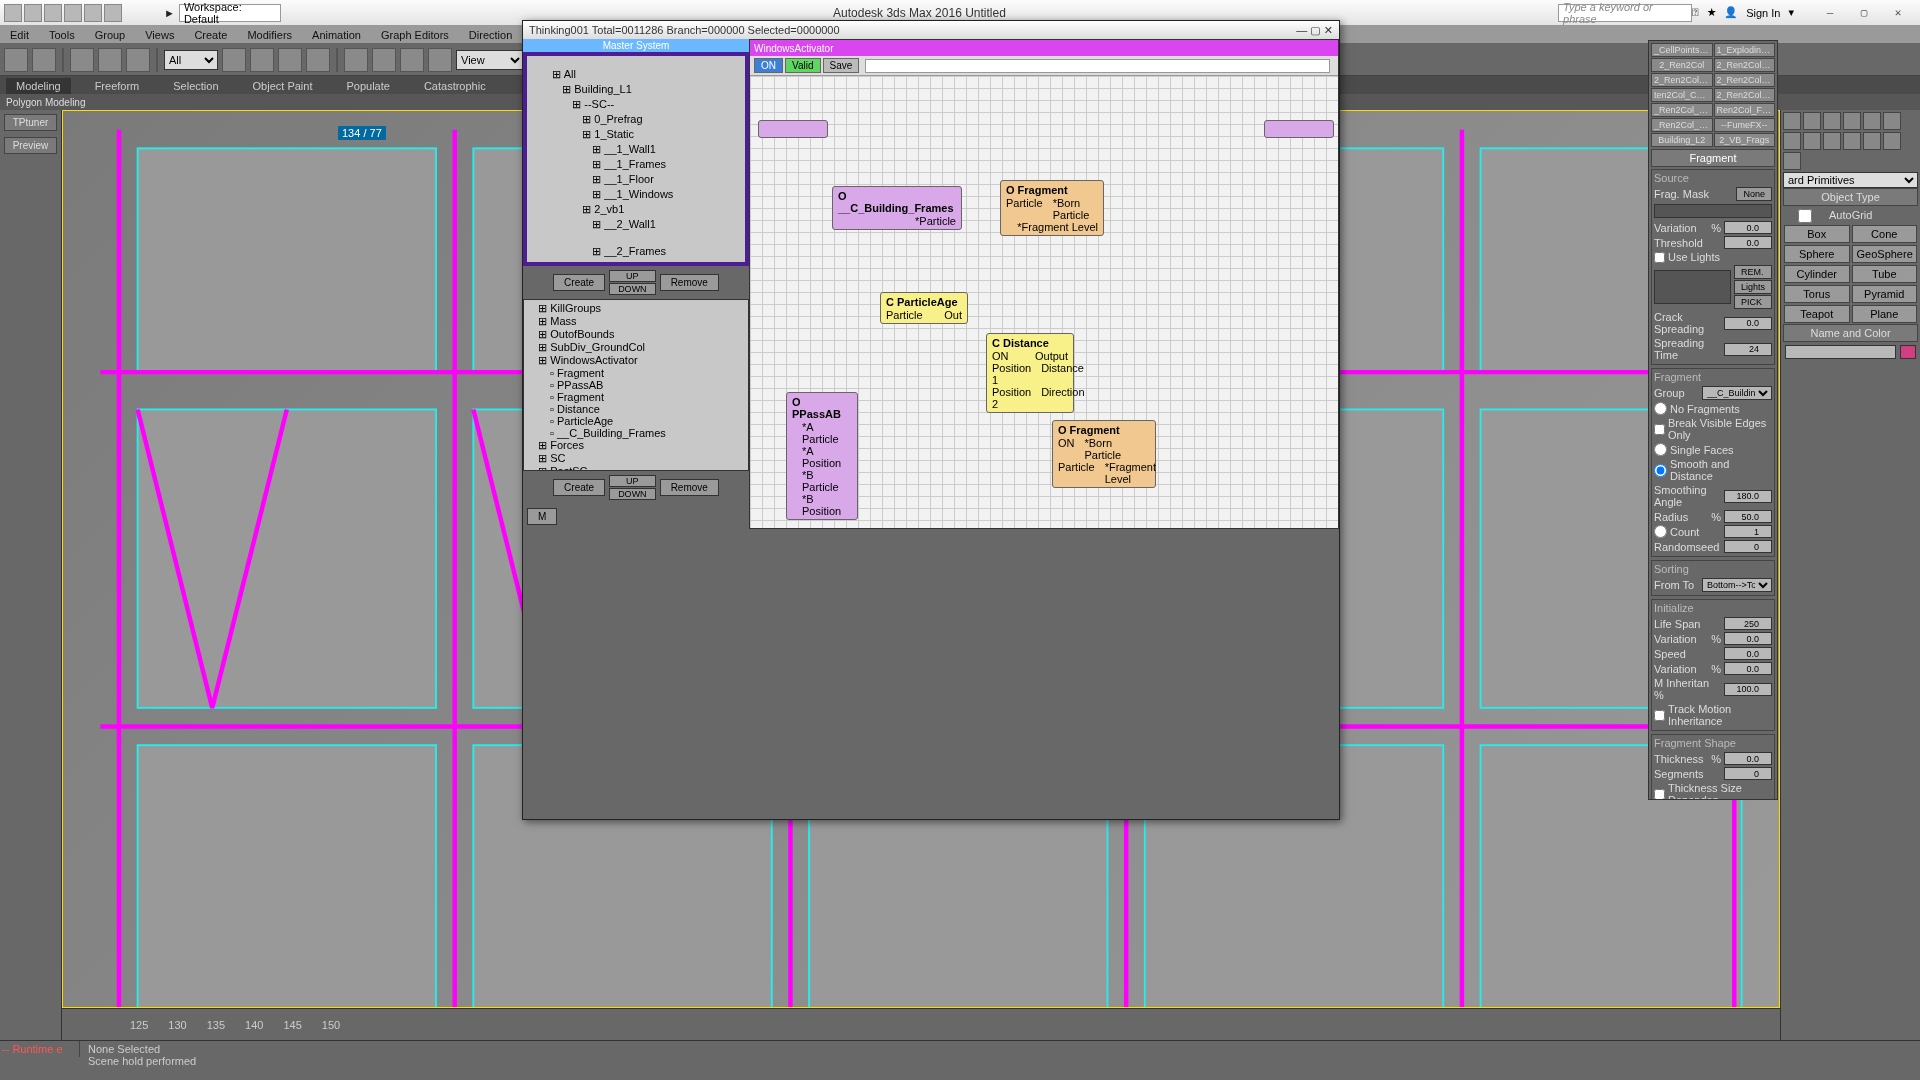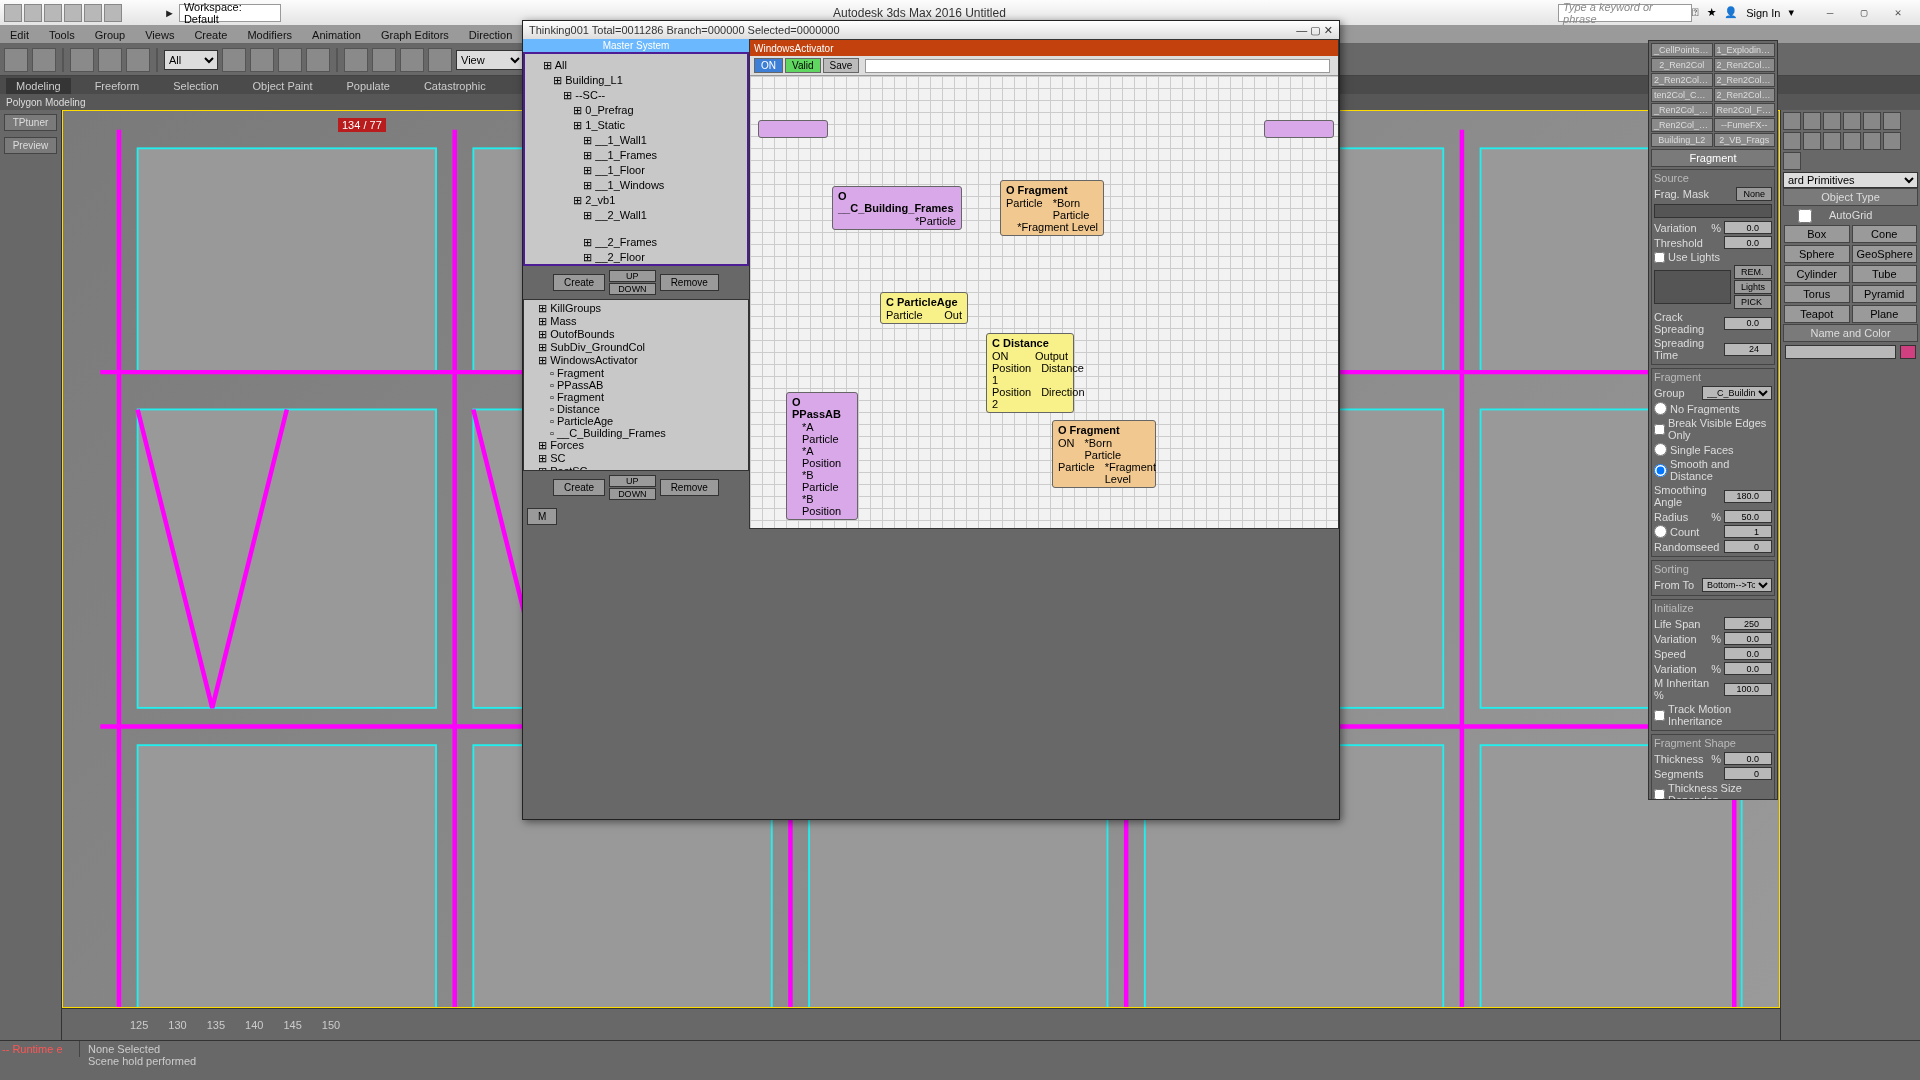--- a/index.html
+++ b/index.html
@@ -25,51 +25,51 @@
 .ribbon .active{background:#353535}
 .subrib{height:16px;background:#575757;color:#ddd;padding-left:6px;display:flex;align-items:center;font-size:10px}
 .main{position:absolute;top:110px;left:0;right:0;bottom:40px;display:flex}
 .leftcol{width:62px;background:#686868;border-right:1px solid #333;padding:4px;color:#ddd}
 .leftcol .btn{background:#7a7a7a;border:1px solid #444;padding:2px;margin-bottom:6px;text-align:center;font-size:10px}
 .viewport{flex:1;position:relative;background:#888;display:flex;flex-direction:column}
 .vp-label{position:absolute;top:2px;left:6px;font-size:10px;color:#ccc;background:rgba(0,0,0,.3);padding:1px 3px}
 .vp-canvas{flex:1;background:linear-gradient(135deg,#7a7a7a,#9a9a9a);position:relative;overflow:hidden;border:1px solid #ffdc00}
 .grid-draw{position:absolute;inset:0}
 .timeslider{height:32px;background:#686868;border-top:1px solid #333;display:flex;align-items:center;padding:0 8px;gap:20px;color:#ccc;font-size:10px}
-.timeslider .frame{position:absolute;left:276px;top:8px;color:#fff;background:#b91c1c;padding:1px 4px}
+.timeslider .frame{position:absolute;left:276px;top:16px;color:#fff;background:#0369a1;padding:1px 4px}
 .rightcol{width:140px;background:#686868;border-left:1px solid #333;color:#ddd;padding:2px}
 .rightcol .tabrow{display:flex;gap:2px;flex-wrap:wrap;margin-bottom:2px}
 .rightcol .tabrow i{width:18px;height:18px;background:#888;border:1px solid #444}
 .cmdpanel{font-size:10px}
 .cp-head{background:#7a7a7a;text-align:center;padding:2px;border:1px solid #444;margin-bottom:2px}
 .cp-btn{background:#9a9a9a;border:1px solid #444;padding:2px 4px;text-align:center;margin:1px;display:inline-block;width:calc(50% - 2px);color:#000}
 .cp-row{display:flex;gap:4px;padding:1px 2px}
 .cp-row label{flex:1}
 .cp-row input{width:40px;height:14px;background:#b8b8b8;border:1px solid #333;font-size:10px;text-align:right;padding-right:2px}
 .statusbar{position:absolute;bottom:0;left:0;right:0;height:40px;background:#686868;border-top:1px solid #333;display:flex;align-items:flex-start;color:#ccc;font-size:10px}
 .scr-area{width:80px;padding:2px;border-right:1px solid #444}
 .scr-area .runt{color:#f55}
 
 .think-win{position:absolute;top:20px;left:522px;width:818px;height:800px;background:#686868;border:1px solid #222;box-shadow:2px 2px 8px rgba(0,0,0,.5)}
 .think-title{height:18px;background:linear-gradient(#fff,#ddd);display:flex;align-items:center;padding:0 6px;color:#333;font-size:11px}
 .think-title .sp{flex:1}
 .think-body{display:flex;flex-direction:column;height:calc(100% - 18px)}
 .tree-panel{height:260px;display:flex;flex-direction:column}
 .tree-head{background:#6bb8ff;color:#fff;text-align:center;font-size:10px;padding:1px}
-.tree-scroll{flex:1;background:#c8c8c8;border:2px solid #4c1d95;overflow:auto;padding:4px;color:#000}
+.tree-scroll{flex:1;background:#c8c8c8;border:4px solid #4c1d95;overflow:auto;padding:11px;color:#000}
 .tree-scroll ul{list-style:none;padding-left:14px}
 .tree-scroll li{white-space:nowrap;padding:1px 0}
 .tree-btns{display:flex;gap:4px;padding:4px;background:#686868;align-items:center;justify-content:center}
 .tree-btns button{background:#9a9a9a;border:1px solid #333;padding:2px 10px;font-size:10px}
 .tree-btns .stack{display:flex;flex-direction:column;gap:1px}
 .tree-btns .stack button{padding:0 8px;font-size:9px}
 .node-tree{width:226px;background:#c8c8c8;border:1px solid #333;overflow:auto;padding:2px;color:#000}
 .node-tree ul{list-style:none;padding-left:12px}
 .node-canvas{flex:1;background:#eee;position:relative;border:1px solid #333}
-.nc-head{position:absolute;top:0;left:0;right:0;background:#c2410c;height:16px;display:flex;align-items:center;color:#fff;font-size:10px;padding-left:4px}
+.nc-head{position:absolute;top:0;left:0;right:0;background:#d946ef;height:16px;display:flex;align-items:center;color:#fff;font-size:10px;padding-left:4px}
 .nc-toolbar{position:absolute;top:16px;left:0;right:0;height:20px;background:#ddd;border-bottom:1px solid #999;display:flex;align-items:center;gap:2px;padding:0 4px}
 .nc-toolbar .b{padding:1px 6px;border:1px solid #666;font-size:10px}
 .nc-toolbar .on{background:#3d7fd6;color:#fff}
 .nc-toolbar .valid{background:#5fd65f}
 .nc-toolbar .save{background:#bbb}
 .nc-area{position:absolute;top:36px;left:0;right:0;bottom:0;background-image:linear-gradient(#ccc 1px,transparent 1px),linear-gradient(90deg,#ccc 1px,transparent 1px);background-size:12px 12px;background-color:#f2f2f2}
 .node{position:absolute;border:1px solid #666;border-radius:3px;font-size:10px;padding:2px;min-width:70px}
 .node .nt{font-weight:bold;padding:1px 3px}
 .node .np{font-size:9px;padding:0 3px;display:flex;justify-content:space-between;gap:10px}
 .n-purple{background:#d8a8e8}

